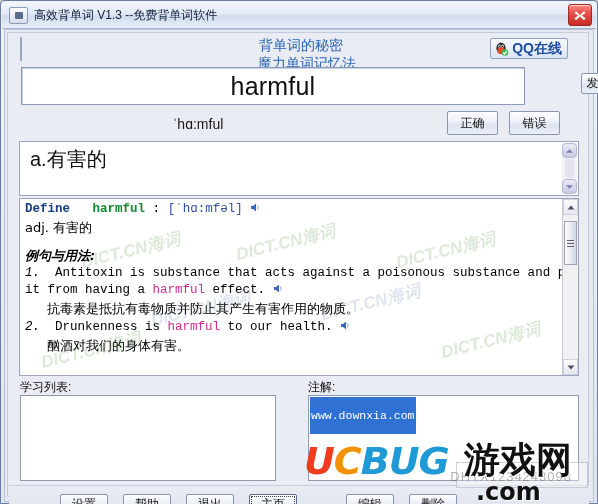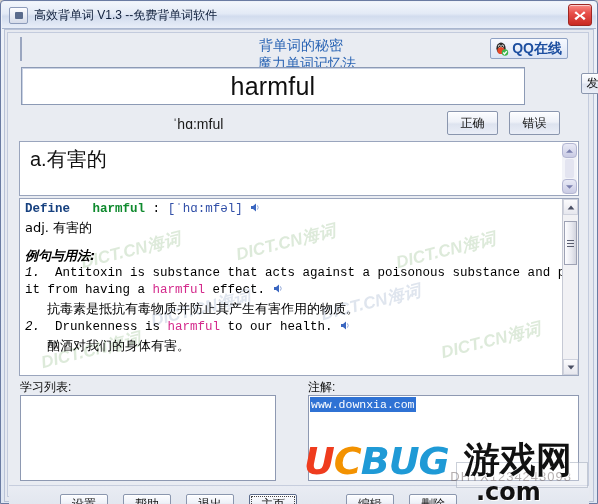--- a/index.html
+++ b/index.html
@@ -200,21 +200,21 @@
   .lbl-note{left:300px;top:346px;}
   .listbox{
     position:absolute;background:#ffffff;border:1px solid #8e99b2;box-sizing:border-box;
   }
   .studybox{left:12px;top:362px;width:256px;height:86px;}
   .notebox{left:300px;top:362px;width:271px;height:86px;}
   .noteline{
     position:absolute;left:1px;top:1px;
     font-family:"Liberation Mono","DejaVu Sans Mono",monospace;
     font-size:11.5px;color:#ffffff;background:#2f72d4;
-    padding:1px 1px;white-space:nowrap;
+    padding:12px 1px;white-space:nowrap;
   }
 
   
   .toolbar{
     position:absolute;left:1px;top:452px;width:580px;height:32px;
     background:linear-gradient(180deg,#e9ecf3,#dde2ec);
     border-top:1px solid #c6cddd;
   }
   .tbtn{position:absolute;top:8px;width:48px;height:20px;}
   .tb1{left:12px;} .tb2{left:75px;} .tb3{left:138px;} .tb4{left:201px;}

